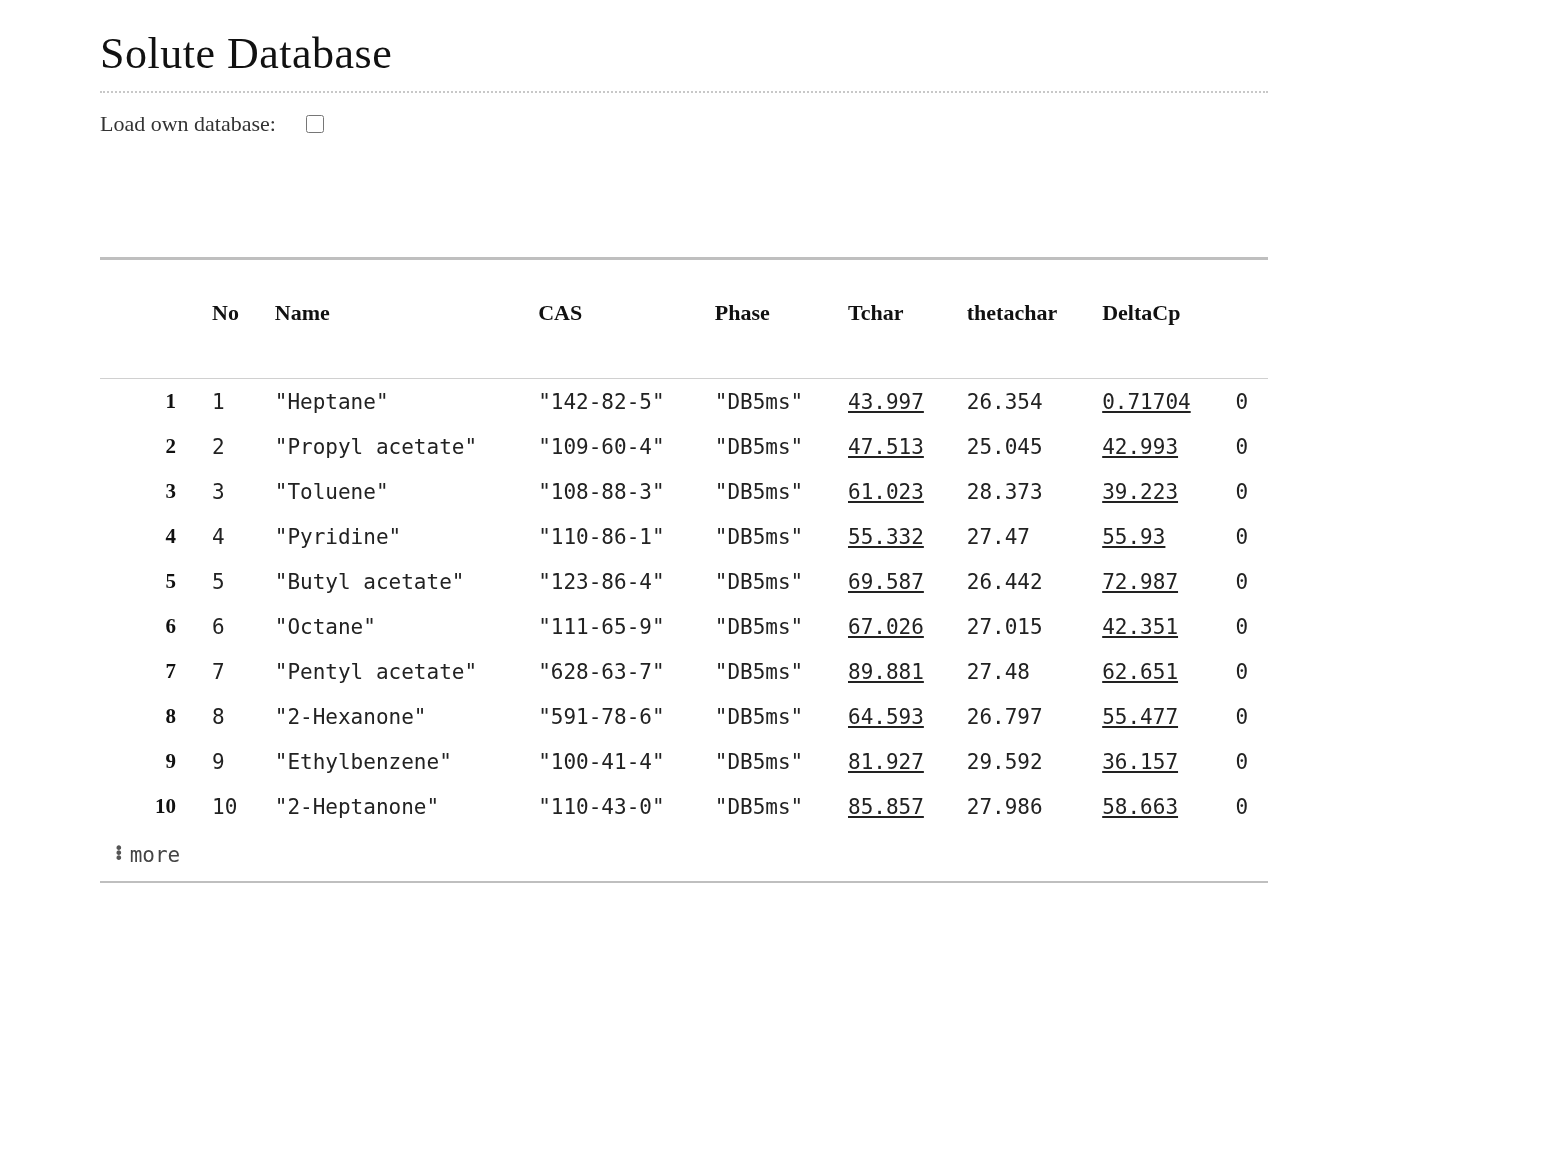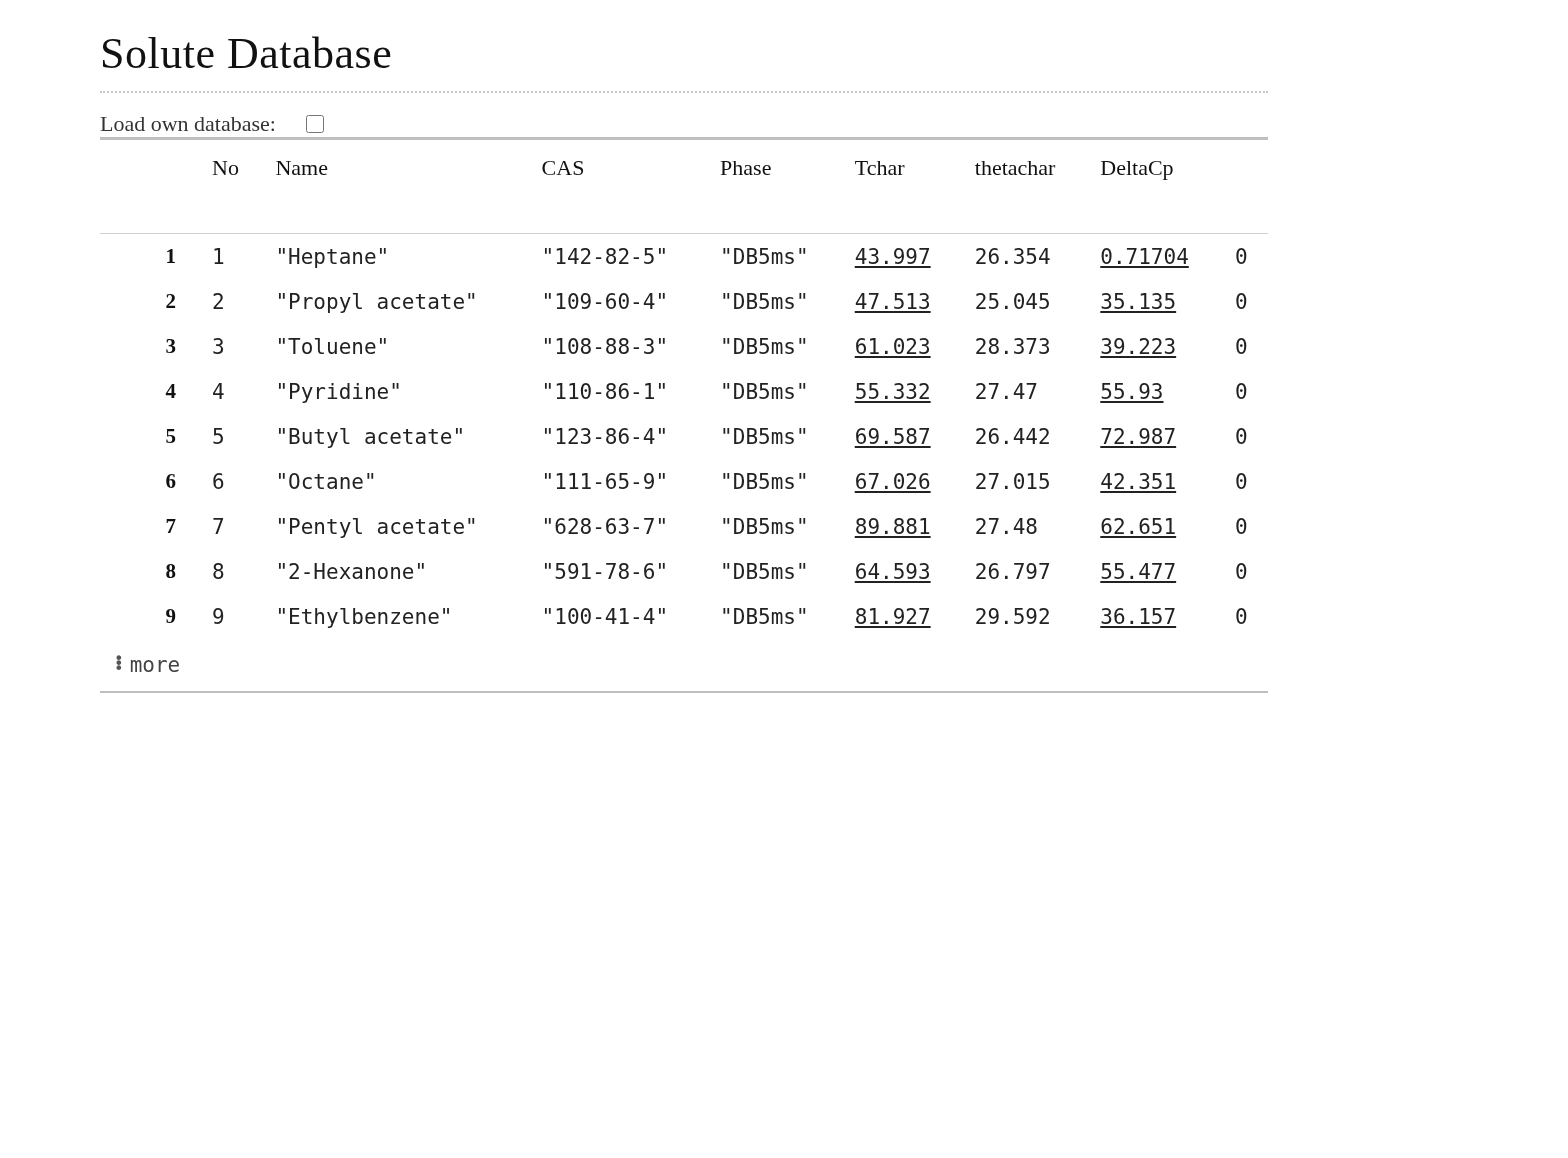--- a/index.html
+++ b/index.html
@@ -25,41 +25,42 @@
     border: none;
     border-top: 2px dotted #c8c8c8;
     margin: 0 0 18px 0;
   }
   .control-row {
     font-size: 22px;
     color: #333;
     display: flex;
     align-items: center;
     gap: 26px;
+    margin-bottom: 120px;
   }
   .control-row input[type="checkbox"] {
     width: 18px;
     height: 18px;
     accent-color: #555;
   }
   .table-top-rule {
     border: none;
     border-top: 3px solid #bfbfbf;
     margin: 0;
   }
   table.data {
     width: 100%;
     border-collapse: collapse;
   }
   table.data thead th {
     font-family: Georgia, serif;
-    font-weight: 400;
+    font-weight: 700;
     font-size: 22px;
     text-align: left;
-    padding: 15px 14px 52px 14px;
+    padding: 40px 14px 52px 14px;
     border-bottom: 1px solid #d0d0d0;
     color: #111;
   }
   table.data thead th.idx {
     width: 70px;
   }
   table.data tbody td {
     font-family: "Menlo", "Consolas", "DejaVu Sans Mono", monospace;
     font-size: 21px;
     padding: 10px 14px;
@@ -149,21 +150,21 @@
           <td class="col-extra">0</td>
         </tr>
         <tr>
           <td class="rownum">2</td>
           <td class="col-no">2</td>
           <td class="col-name">"Propyl acetate"</td>
           <td class="col-cas">"109-60-4"</td>
           <td class="col-phase">"DB5ms"</td>
           <td class="col-tchar">47.513</td>
           <td class="col-theta">25.045</td>
-          <td class="col-dcp">35.135</td>
+          <td class="col-dcp">42.993</td>
           <td class="col-extra">0</td>
         </tr>
         <tr>
           <td class="rownum">3</td>
           <td class="col-no">3</td>
           <td class="col-name">"Toluene"</td>
           <td class="col-cas">"108-88-3"</td>
           <td class="col-phase">"DB5ms"</td>
           <td class="col-tchar">61.023</td>
           <td class="col-theta">28.373</td>
@@ -229,20 +230,31 @@
           <td class="rownum">9</td>
           <td class="col-no">9</td>
           <td class="col-name">"Ethylbenzene"</td>
           <td class="col-cas">"100-41-4"</td>
           <td class="col-phase">"DB5ms"</td>
           <td class="col-tchar">81.927</td>
           <td class="col-theta">29.592</td>
           <td class="col-dcp">36.157</td>
           <td class="col-extra">0</td>
         </tr>
+        <tr>
+          <td class="rownum">10</td>
+          <td class="col-no">10</td>
+          <td class="col-name">"2-Heptanone"</td>
+          <td class="col-cas">"110-43-0"</td>
+          <td class="col-phase">"DB5ms"</td>
+          <td class="col-tchar">85.857</td>
+          <td class="col-theta">27.986</td>
+          <td class="col-dcp">58.663</td>
+          <td class="col-extra">0</td>
+        </tr>
         <tr class="more">
           <td colspan="9"><span class="vdots"><span>•</span><span>•</span><span>•</span></span><span>more</span></td>
         </tr>
       </tbody>
   </table>
 
   <hr class="bottom-rule">
 
 </div>
 

